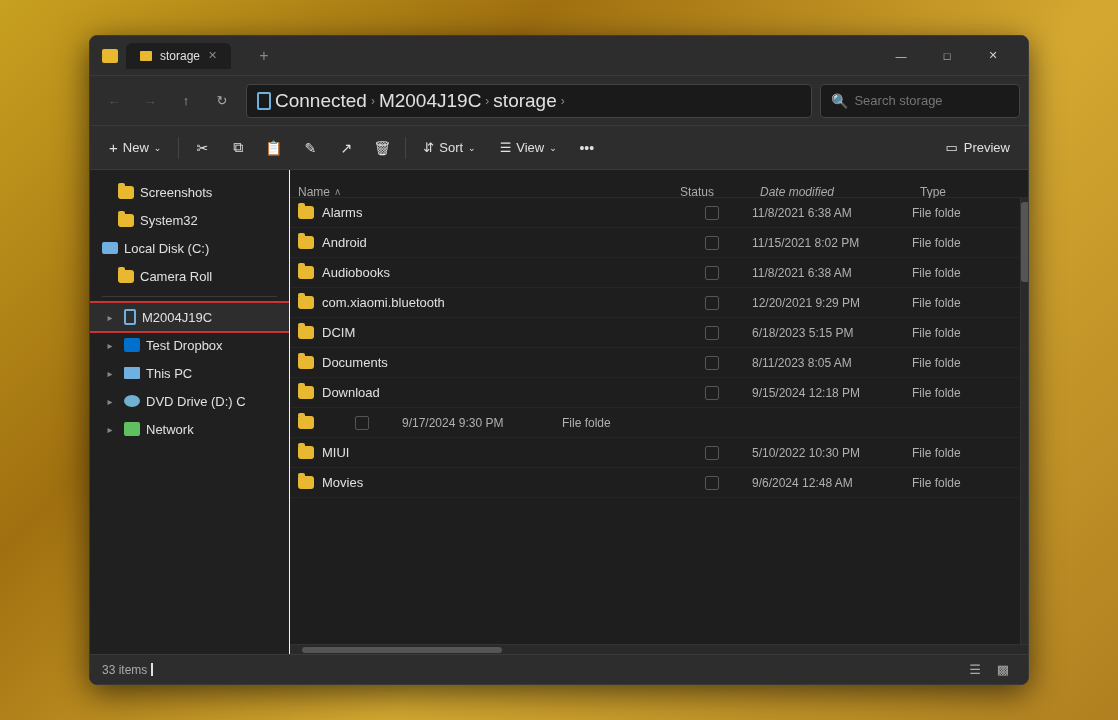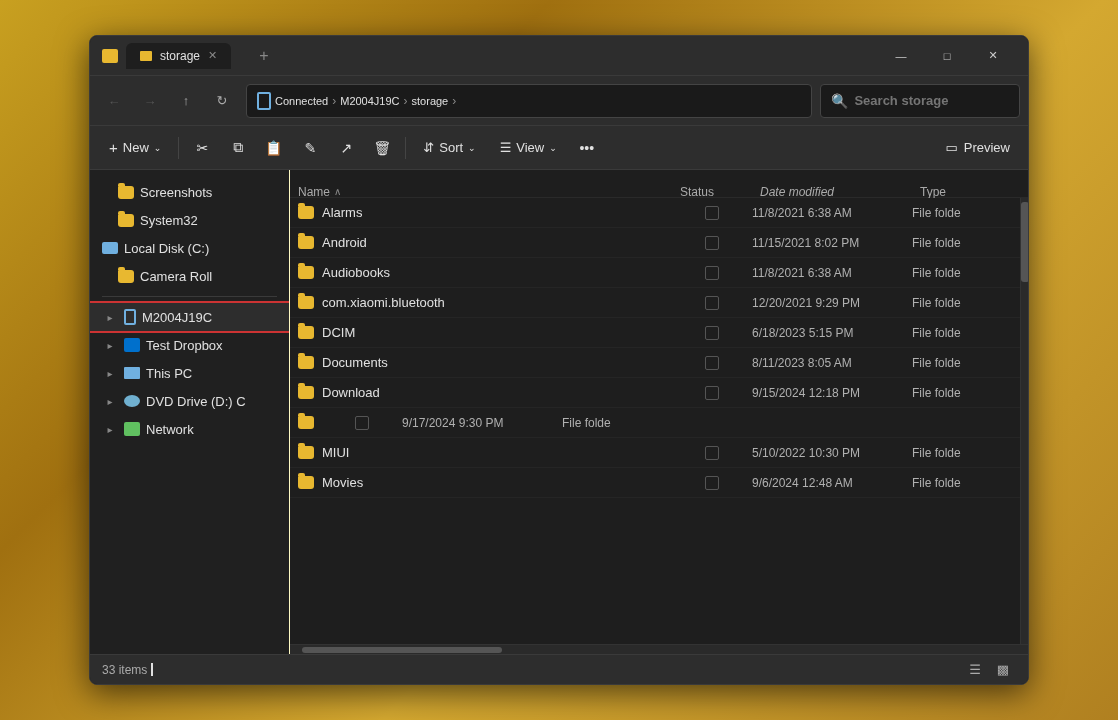--- a/index.html
+++ b/index.html
@@ -111,21 +111,21 @@
       border: 1px solid #444;
       border-radius: 4px;
       display: flex;
       align-items: center;
       padding: 0 10px;
       gap: 2px;
       margin: 0 4px;
     }
     .breadcrumb-item {
       color: #e0e0e0;
-      font-size: 11px;
+      font-size: 19px;
       display: flex;
       align-items: center;
       gap: 4px;
     }
     .breadcrumb-sep {
       color: #888;
       font-size: 12px;
       margin: 0 2px;
     }
     .breadcrumb-phone-icon {
@@ -147,21 +147,20 @@
       padding: 0 10px;
       gap: 6px;
     }
     .search-box input {
       background: transparent;
       border: none;
       color: #e0e0e0;
       font-size: 13px;
       outline: none;
       width: 100%;
-      font-weight: bold;
     }
     .search-icon-svg {
       color: #888;
       font-size: 14px;
       flex-shrink: 0;
     }
     
     .toolbar {
       height: 44px;
       background: #2d2d2d;

